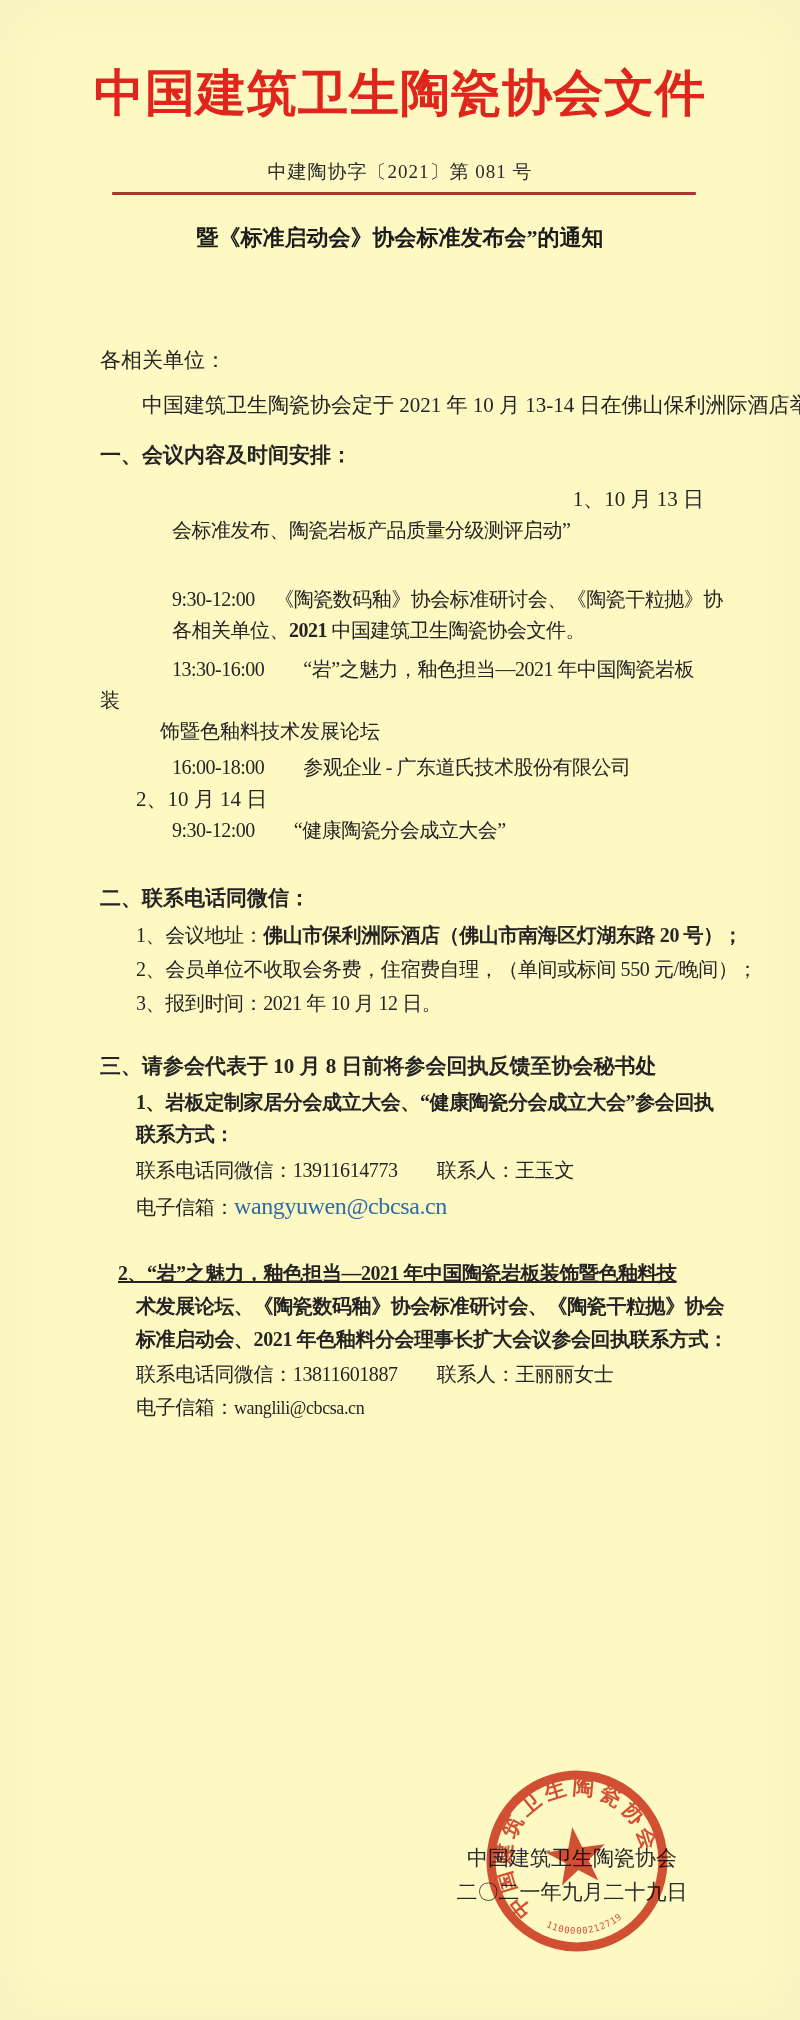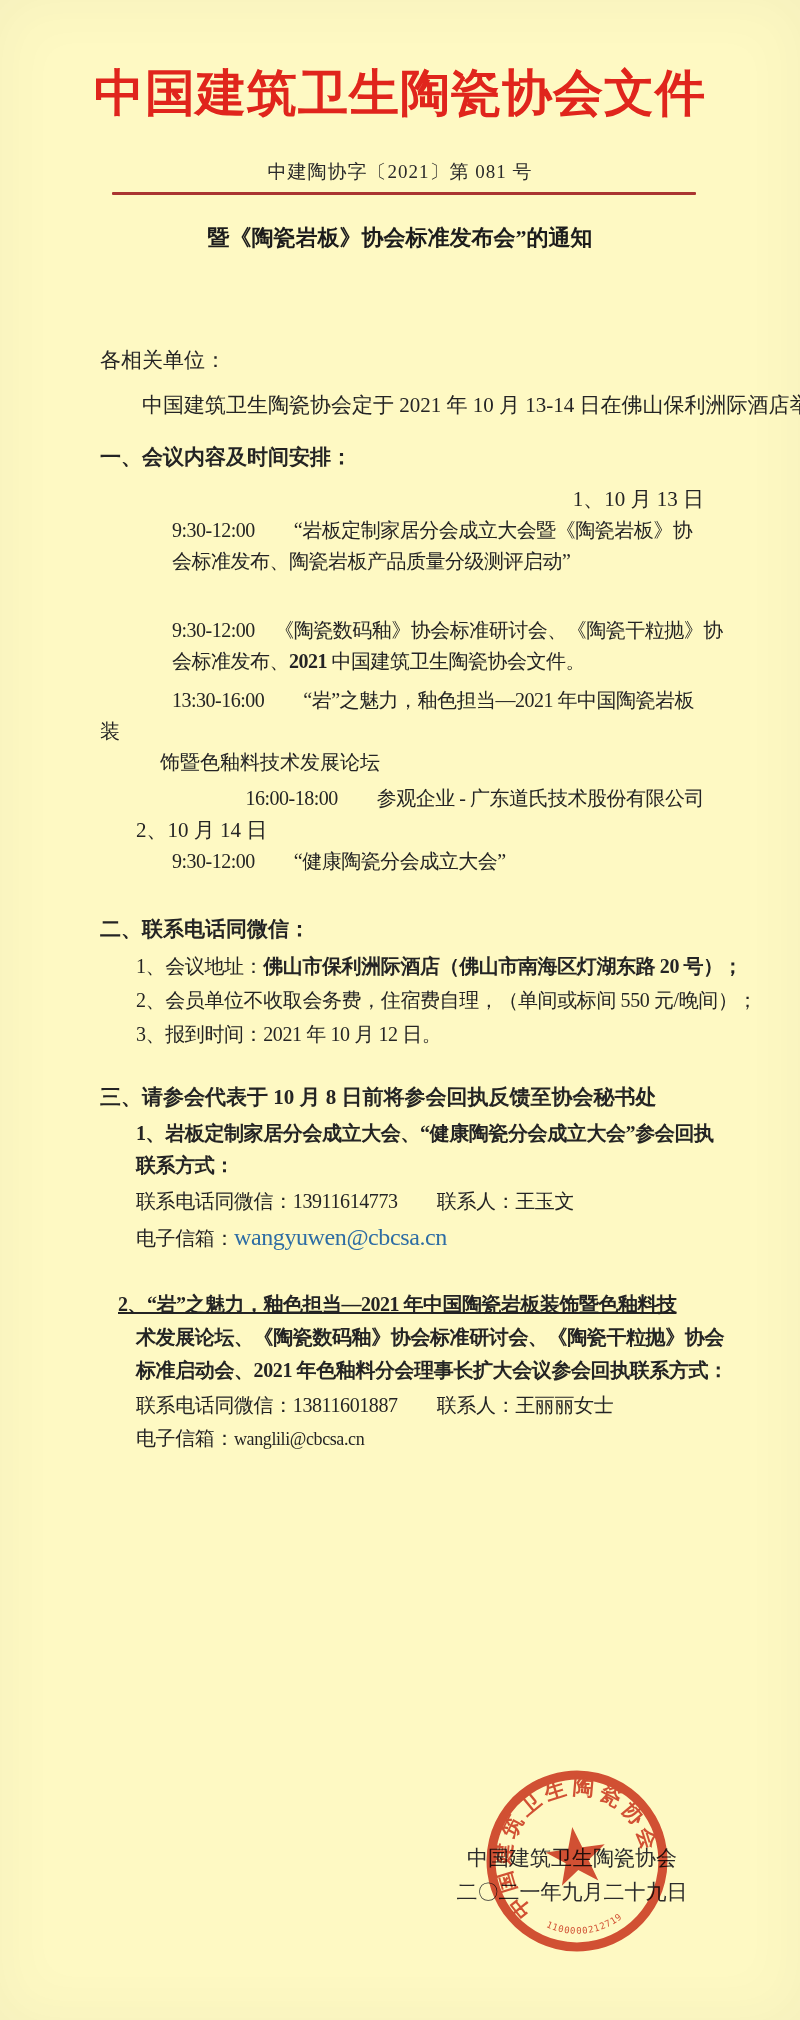--- a/index.html
+++ b/index.html
@@ -63,36 +63,35 @@
 
 <div class="doc">
 
   <div class="org-header">中国建筑卫生陶瓷协会文件</div>
 
   <div class="doc-number">中建陶协字〔2021〕第 081 号</div>
 
   <div class="red-rule"></div>
 
   <div class="notice-title">
-    <div>暨《陶瓷岩板》协会标准发布会”的通知</div>
+    <div>暨《标准启动会》协会标准发布会”的通知</div>
   </div>
 
   <div class="body-col">
       <p class="blk l40"><span>各相关单位：</span></p>
       <p class="blk para ind2 wrapok" style="margin-top: 5px;"><span>中国建筑卫生陶瓷协会定于 2021 年 10 月 13-14 日在佛山保利洲际酒店举行“中国建筑卫生陶瓷协会岩板定制家居分会成立大会暨《陶瓷岩板》协会标准发布会、陶瓷岩板产品质量分级测评启动”，会议同期举办“《陶瓷数码釉》协会标准研讨会、《陶瓷干粒抛》协会标准启动会”、</span></p>
-      <p class="blk hd" style="margin-top: 12px;"><span class="bd">一、会议内容及时间安排：</span></p>
+      <p class="blk hd" style="margin-top: 12px; font-family: Liberation Mono, monospace;"><span class="bd">一、会议内容及时间安排：</span></p>
       <p class="blk day" style="margin-top: 6px; text-align: right;"><span>1、10 月 13 日</span></p>
-      <p class="blk sched"><span>9:30-12:00　　“岩板定制家居分会成立大会暨《陶瓷岩板》协</span></p>
       <p class="blk sched"><span>会标准发布、陶瓷岩板产品质量分级测评启动”</span></p>
       <p class="blk sched" style="margin-top: 38px;"><span>9:30-12:00　《陶瓷数码釉》协会标准研讨会、《陶瓷干粒抛》协</span></p>
-      <p class="blk sched"><span>会标准发布、</span><span class="bd">2021</span><span> 中国建筑卫生陶瓷协会文件。</span></p>
+      <p class="blk sched"><span>各相关单位、</span><span class="bd">2021</span><span> 中国建筑卫生陶瓷协会文件。</span></p>
       <p class="blk sched" style="margin-top: 8px;"><span>13:30-16:00　　“岩”之魅力，釉色担当—2021 年中国陶瓷岩板</span></p>
       <p class="blk plain"><span>装</span></p>
       <p class="blk sched-sub"><span>饰暨色釉料技术发展论坛</span></p>
-      <p class="blk sched" style="margin-top: 5px; text-align: right;"><span>16:00-18:00　　参观企业 - 广东道氏技术股份有限公司</span></p>
+      <p class="blk sched" style="margin-top: 5px;"><span>16:00-18:00　　参观企业 - 广东道氏技术股份有限公司</span></p>
       <p class="blk day"><span>2、10 月 14 日</span></p>
       <p class="blk sched"><span>9:30-12:00　　“健康陶瓷分会成立大会”</span></p>
       <p class="blk hd" style="margin-top: 32px;"><span class="bd">二、联系电话同微信：</span></p>
       <p class="blk item"><span>1、会议地址：</span><span class="bd">佛山市保利洲际酒店（佛山市南海区灯湖东路 20 号）；</span></p>
       <p class="blk item"><span>2、会员单位不收取会务费，住宿费自理，（单间或标间 550 元/晚间）；</span></p>
       <p class="blk item"><span>3、报到时间：2021 年 10 月 12 日。</span></p>
       <p class="blk hd" style="margin-top: 26px;"><span class="bd">三、请参会代表于 10 月 8 日前将参会回执反馈至协会秘书处</span></p>
       <p class="blk item lh32"><span class="bd">1、岩板定制家居分会成立大会、“健康陶瓷分会成立大会”参会回执</span></p>
       <p class="blk item lh32"><span class="bd">联系方式：</span></p>
       <p class="blk item" style="margin-top: 3px;"><span>联系电话同微信：13911614773　　联系人：王玉文</span></p>

